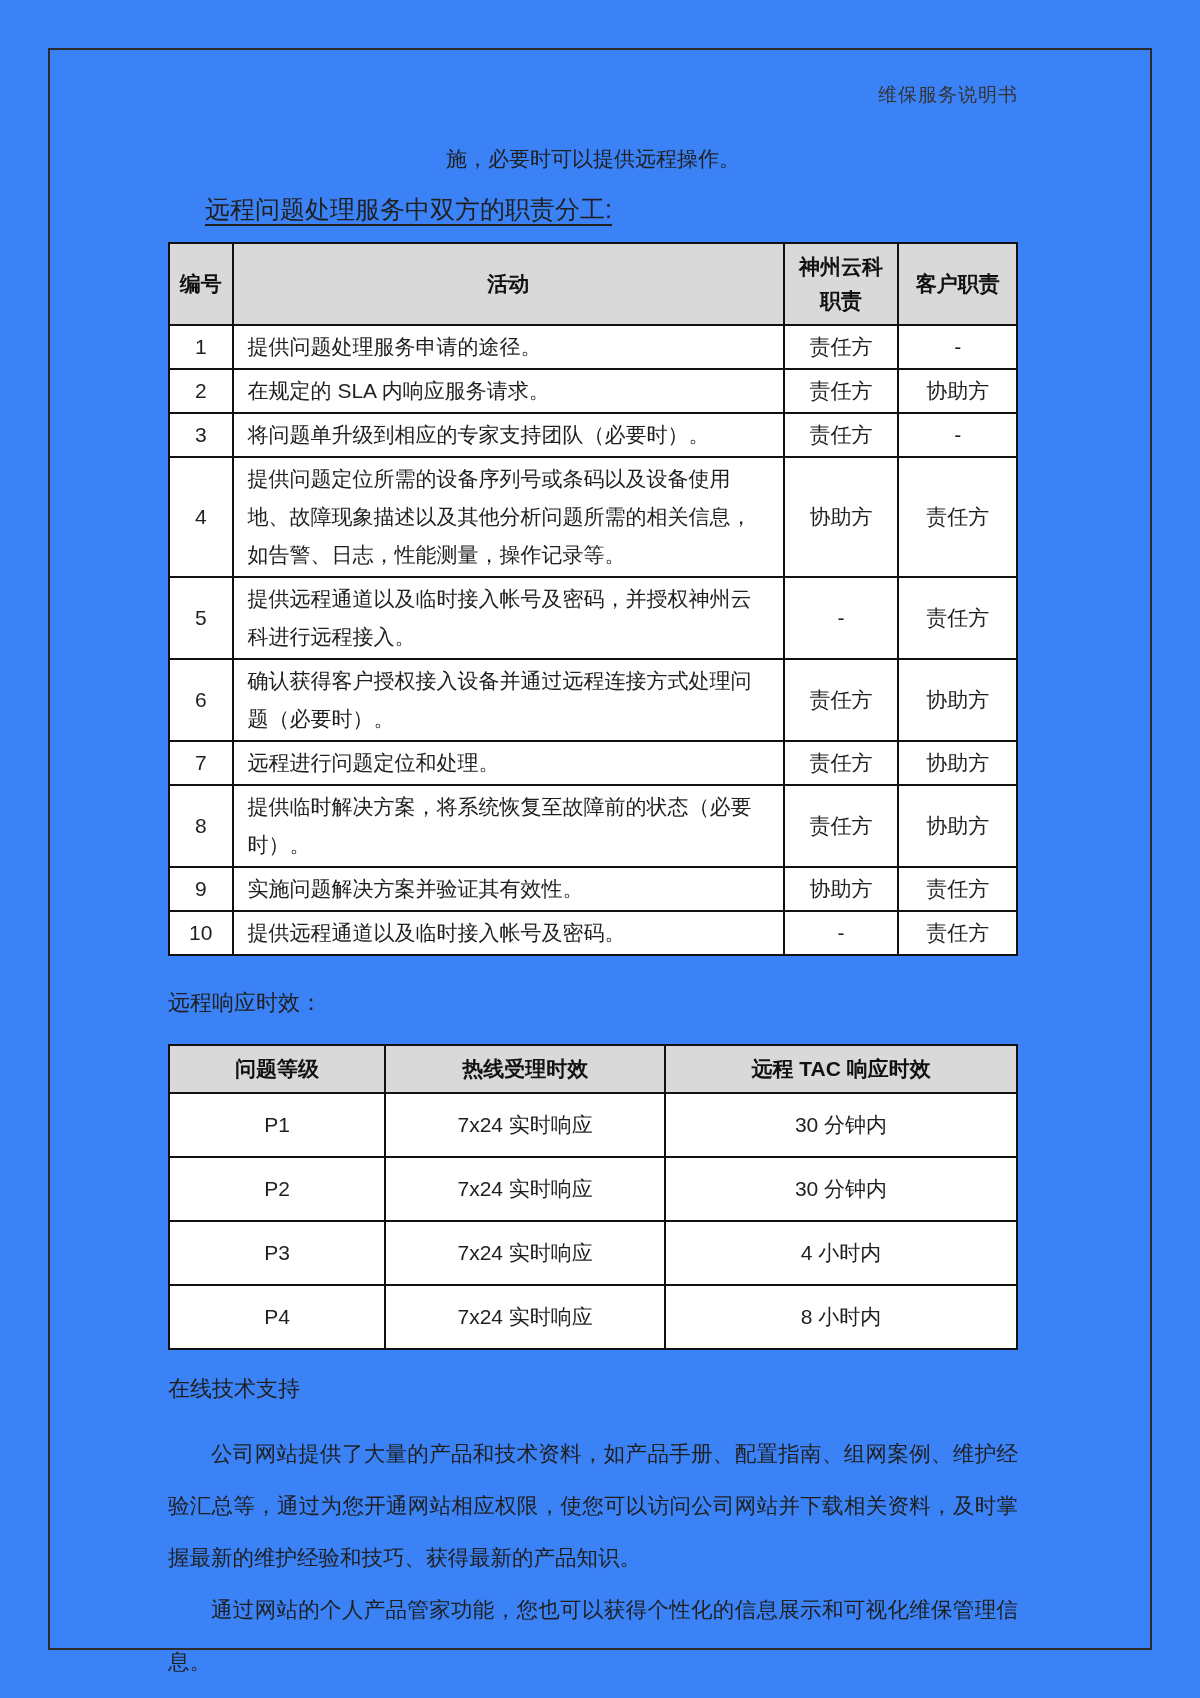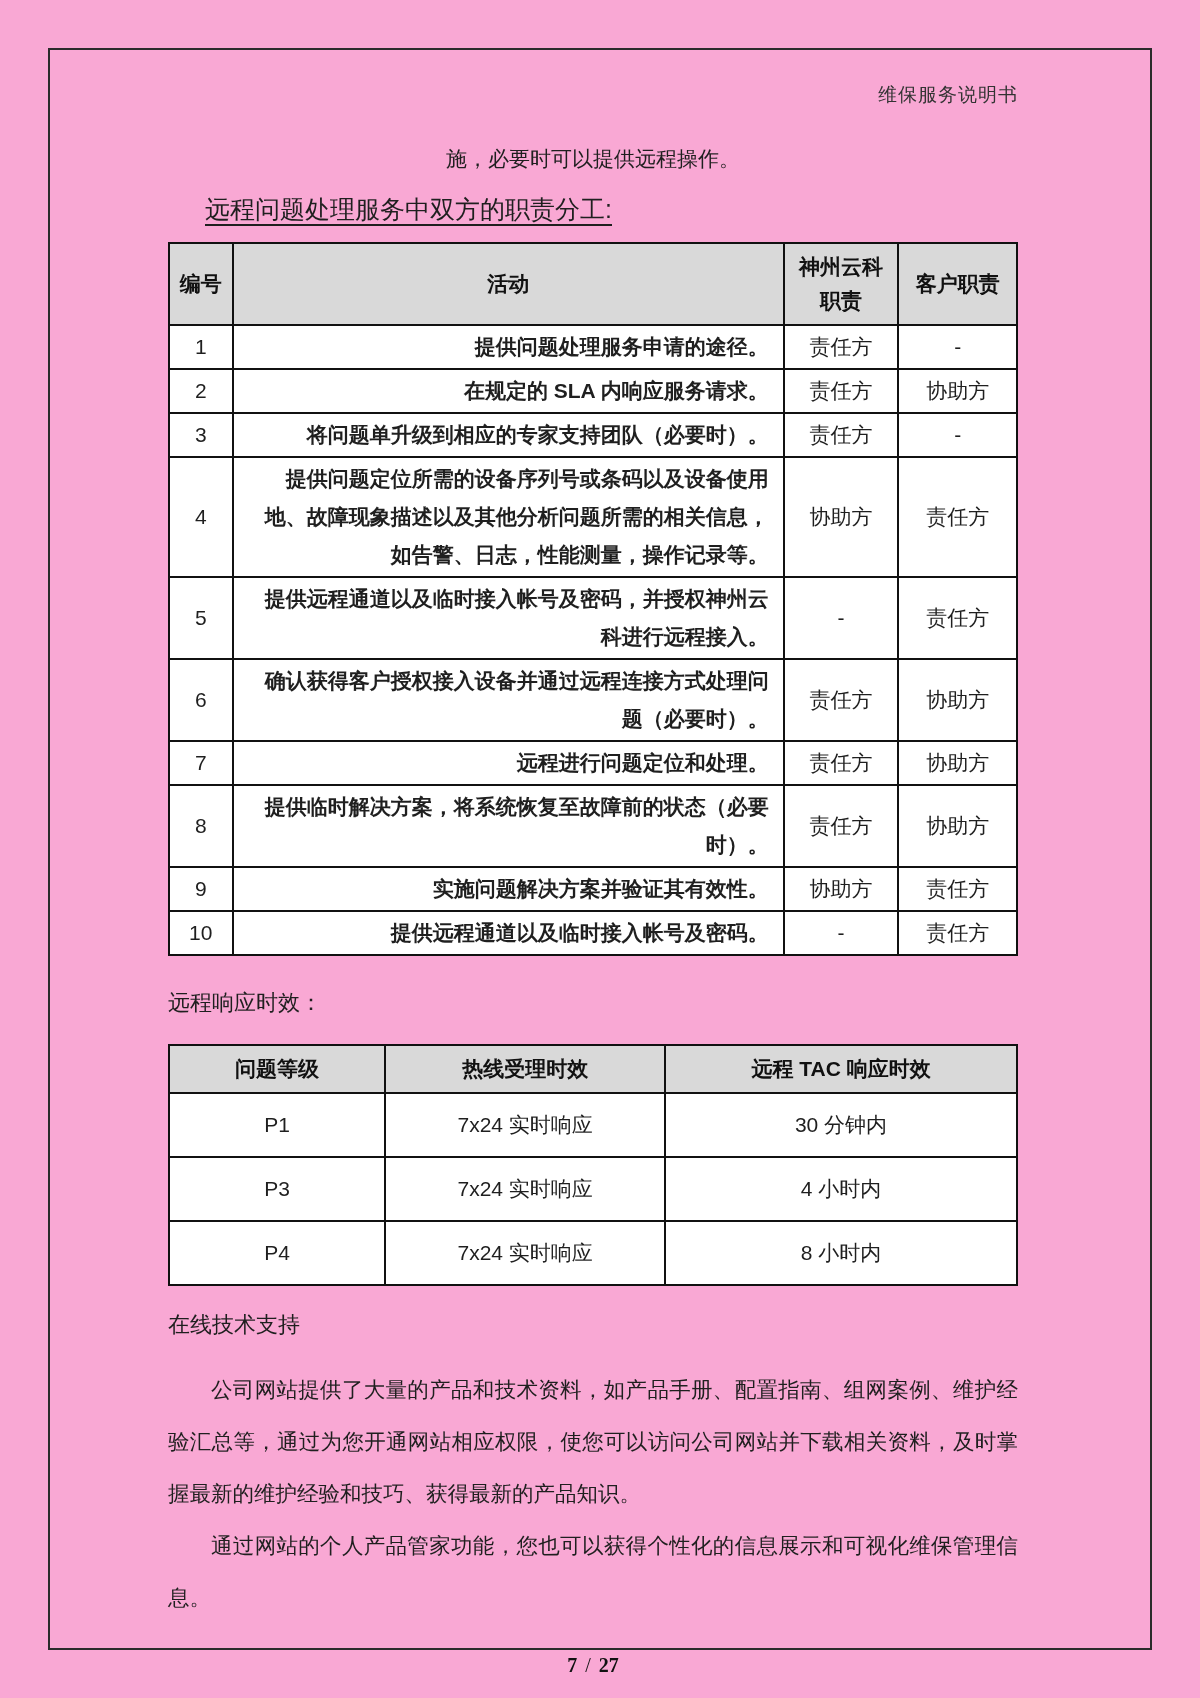--- a/index.html
+++ b/index.html
@@ -1,18 +1,18 @@
 <!DOCTYPE html>
 <html><head>
 <meta charset="utf-8">
 <style>
   * { margin:0; padding:0; box-sizing:border-box; }
   html,body { background:#ffffff; }
   body { font-family:"Liberation Sans","DejaVu Sans",sans-serif; color:#1a1a1a; }
-  .page { position:relative; width:1200px; height:1698px; background:#f9a8d4; overflow:hidden; }
+  .page { position:relative; width:1200px; height:1698px; background:#3b82f6; overflow:hidden; }
   .page-border { position:absolute; top:48px; left:48px; right:48px; bottom:48px;
                  border:2px solid #2b2b2b; pointer-events:none; }
   .content { position:absolute; left:168px; top:0; width:850px; }
 
   .doc-header { padding-top:82px; text-align:right;
                 font-family:"Liberation Serif","DejaVu Serif",serif;
                 font-size:19px; color:#333333; letter-spacing:1px; }
 
   .lead { margin-top:36px; font-size:21px; line-height:30px; color:#1f1f1f;text-align:center; }
 
@@ -22,21 +22,21 @@
   table { width:100%; border-collapse:collapse; table-layout:fixed; }
   table, th, td { border:2px solid #111111; }
   th { background:#d9d9d9; font-size:21px; font-weight:bold; color:#111;
        text-align:center; vertical-align:middle; line-height:34px; padding:6px 4px; }
   td { font-size:21px; color:#1f1f1f; vertical-align:middle; background:#ffffff; }
 
   .t1 { margin-top:18px; }
   .t1 .col-no { width:7.5%; } .t1 .col-act { width:65%; }
   .t1 .col-co { width:13.5%; } .t1 .col-cu { width:14%; }
   .t1 td.no, .t1 td.co, .t1 td.cu { text-align:center; padding:2px 4px; line-height:38px; }
-  .t1 td.act { text-align:right; padding:2px 14px; line-height:38px;font-weight:bold; }
+  .t1 td.act { text-align:left; padding:2px 14px; line-height:38px; }
 
   .sec-heading { margin-top:32px; font-size:22px; font-weight:normal; color:#1f1f1f; line-height:30px; }
 
   .t2 { margin-top:26px; }
   .t2 .col-lv { width:25.5%; } .t2 .col-hl { width:33%; } .t2 .col-tac { width:41.5%; }
   .t2 th { line-height:30px; padding:8px 20px; }
   .t2 td { text-align:center; line-height:28px; padding:17px 4px; }
 
   .online-heading { margin-top:24px; font-size:22px; font-weight:normal; color:#1f1f1f; line-height:30px; }
   .para { margin-top:24px; font-size:21.5px; line-height:52px; color:#1f1f1f;
@@ -157,20 +157,25 @@
           <th>远程 TAC 响应时效</th>
         </tr>
       </thead>
       <tbody>
         <tr>
           <td>P1</td>
           <td>7x24 实时响应</td>
           <td>30 分钟内</td>
         </tr>
         <tr>
+          <td>P2</td>
+          <td>7x24 实时响应</td>
+          <td>30 分钟内</td>
+        </tr>
+        <tr>
           <td>P3</td>
           <td>7x24 实时响应</td>
           <td>4 小时内</td>
         </tr>
         <tr>
           <td>P4</td>
           <td>7x24 实时响应</td>
           <td>8 小时内</td>
         </tr>
       </tbody>

